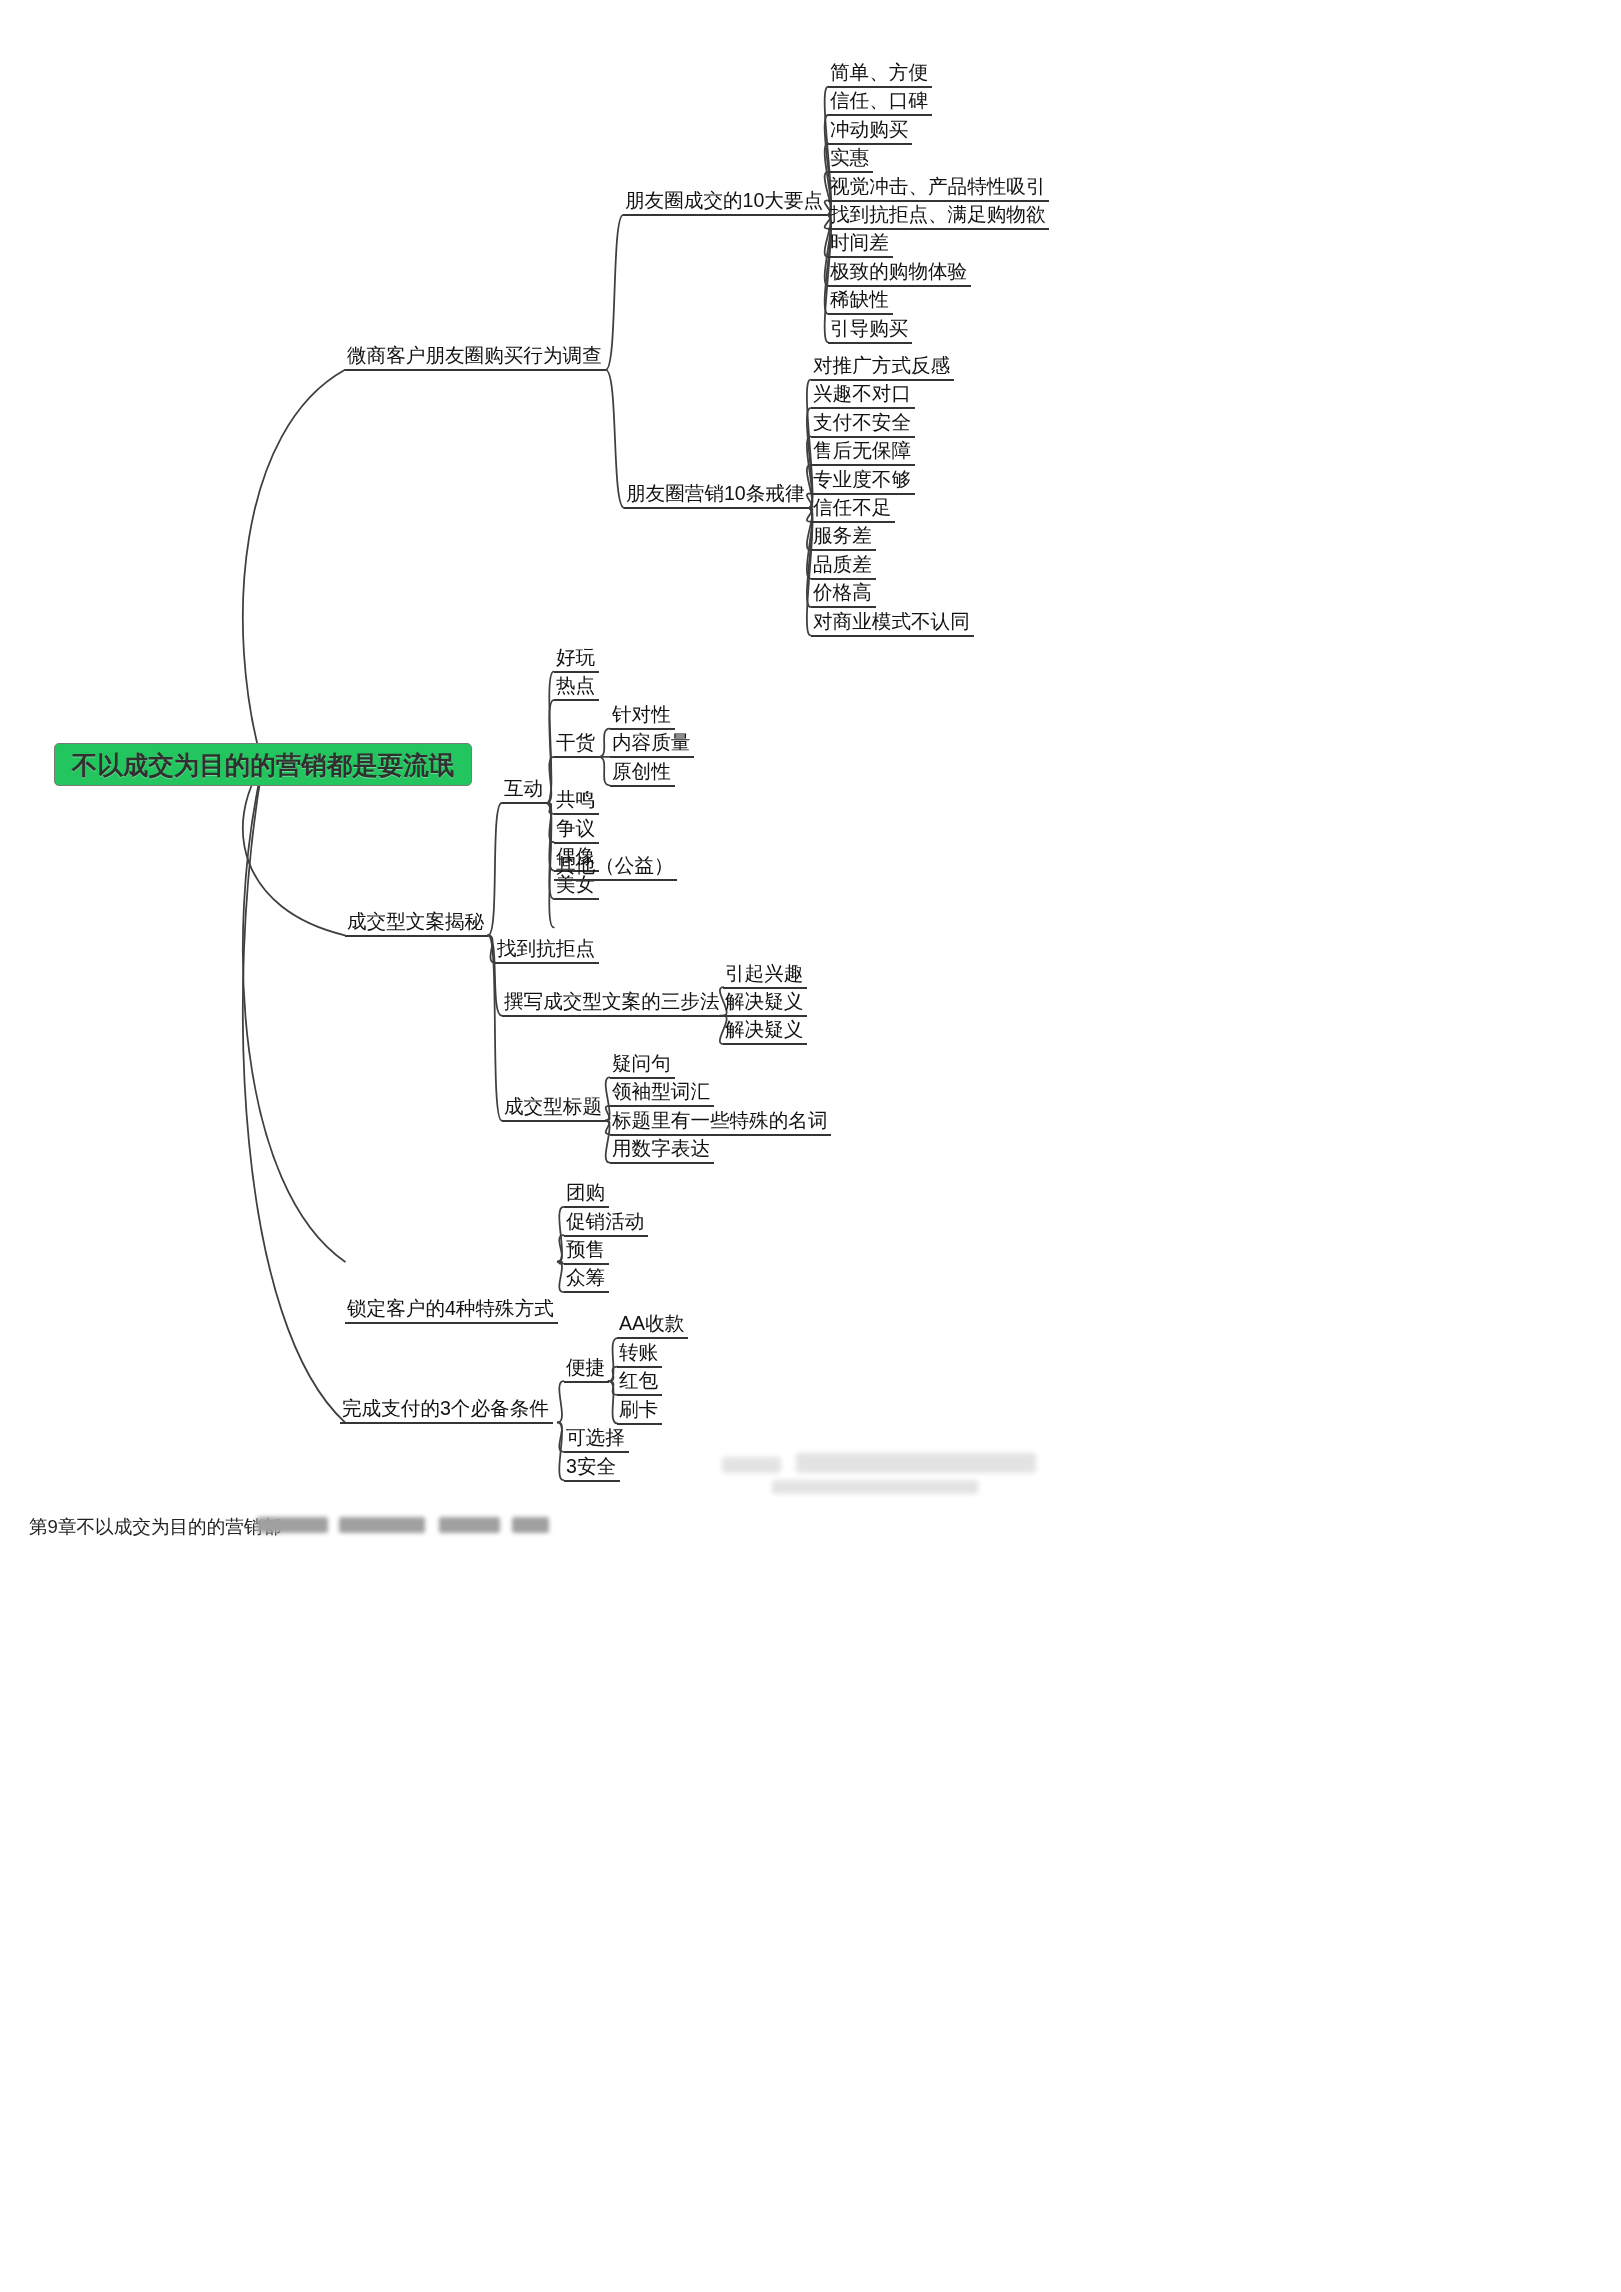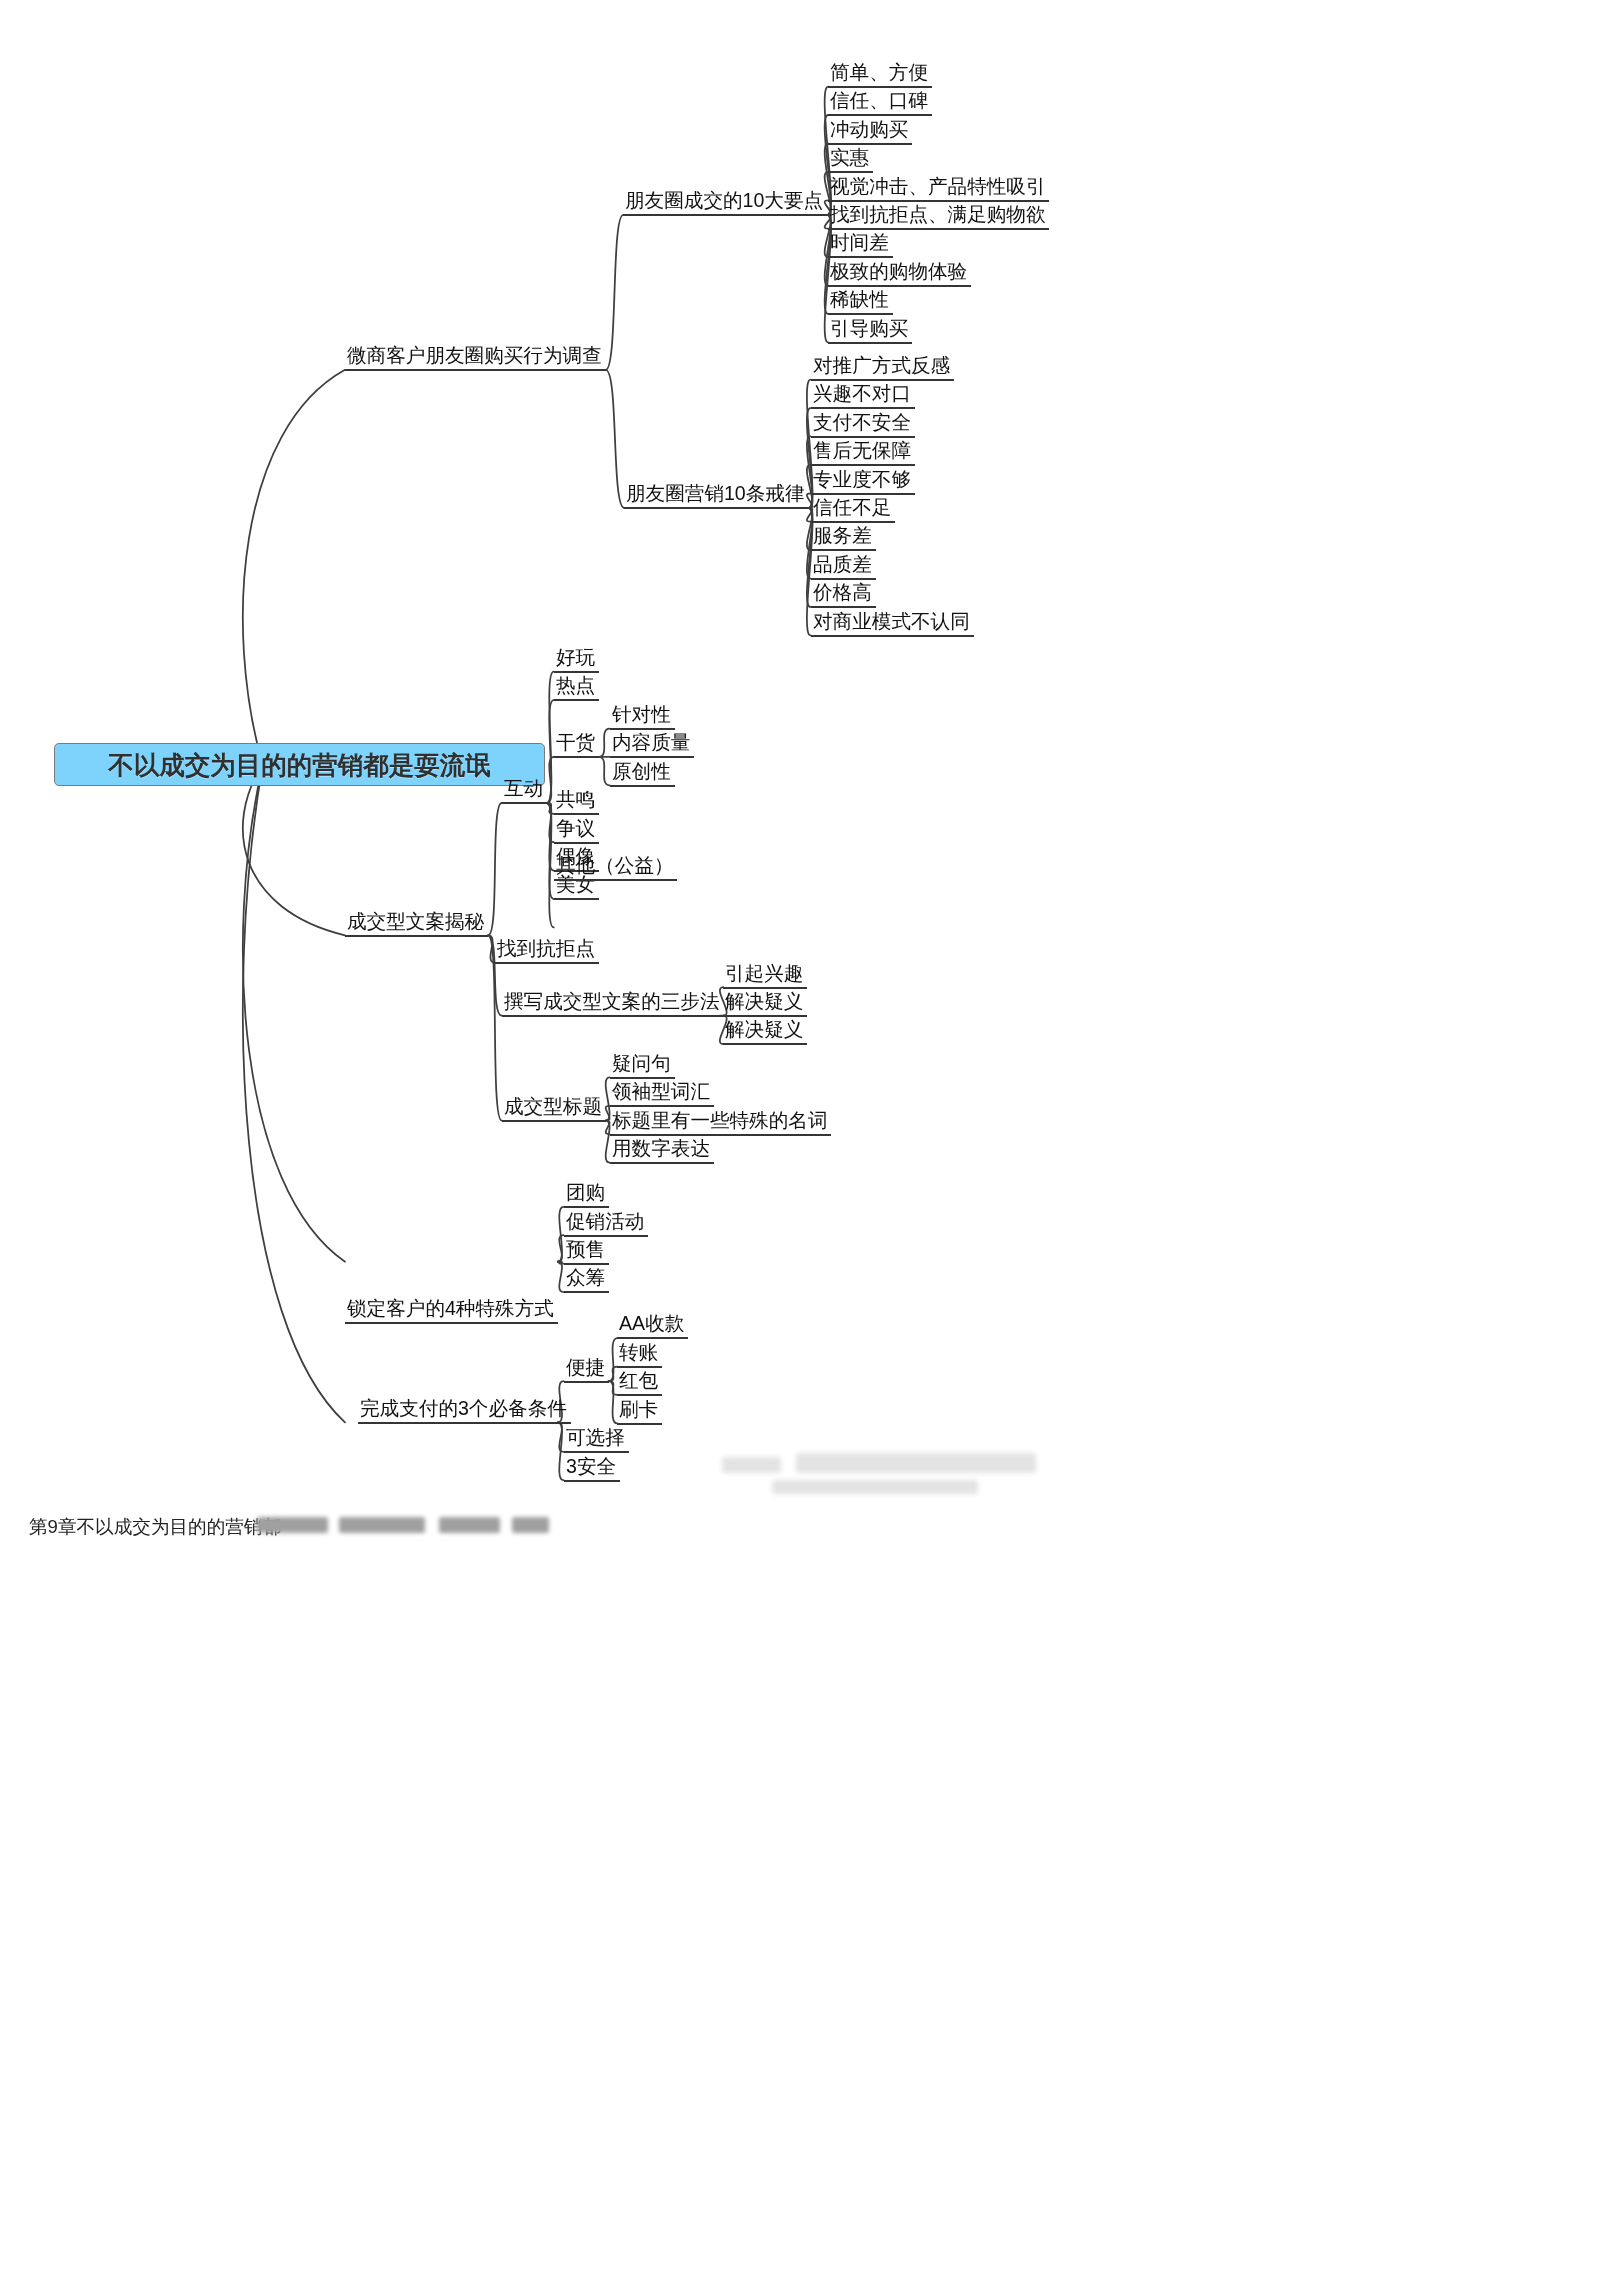--- a/index.html
+++ b/index.html
@@ -11,22 +11,22 @@
     position:absolute;
     white-space:nowrap;
     font-size:19.6px;
     line-height:26.5px;
     color:#111111;
     border-bottom:2px solid #353535;
     padding:0 3.9px 0 2px;
   }
   .root-box{
     position:absolute;
-    left:54px;top:743px;width:491px;height:43px;
-    background:#7dd3fc;
+    left:54px;top:743px;width:418px;height:43px;
+    background:#22c55e;
     border:1px solid #7a7a7a;
     border-radius:4.9px;
     color:#303030;
     font-size:25.5px;
     font-weight:bold;
     line-height:43px;
     text-align:center;
     text-shadow:0 1px 0 rgba(255,255,255,0.35);
     box-sizing:border-box;
   }
@@ -162,21 +162,21 @@
   <div class="node" style="left:610px;top:1078px">领袖型词汇</div>
   <div class="node" style="left:610px;top:1107px">标题里有一些特殊的名词</div>
   <div class="node" style="left:610px;top:1135px">用数字表达</div>
 
   <div class="node" style="left:345px;top:1295px">锁定客户的4种特殊方式</div>
   <div class="node" style="left:564px;top:1179px">团购</div>
   <div class="node" style="left:564px;top:1208px">促销活动</div>
   <div class="node" style="left:564px;top:1236px">预售</div>
   <div class="node" style="left:564px;top:1264px">众筹</div>
 
-  <div class="node" style="left:358px;top:1395px">完成支付的3个必备条件</div>
+  <div class="node" style="left:340px;top:1395px">完成支付的3个必备条件</div>
   <div class="node" style="left:564px;top:1354px">便捷</div>
   <div class="node" style="left:617px;top:1310px">AA收款</div>
   <div class="node" style="left:617px;top:1339px">转账</div>
   <div class="node" style="left:617px;top:1367px">红包</div>
   <div class="node" style="left:617px;top:1396px">刷卡</div>
   <div class="node" style="left:564px;top:1424px">可选择</div>
   <div class="node" style="left:564px;top:1453px">3安全</div>
 
   <div class="footer">第9章不以成交为目的的营销都</div>
   <div class="redact" style="left:257px;top:1517px;width:71px"></div>

